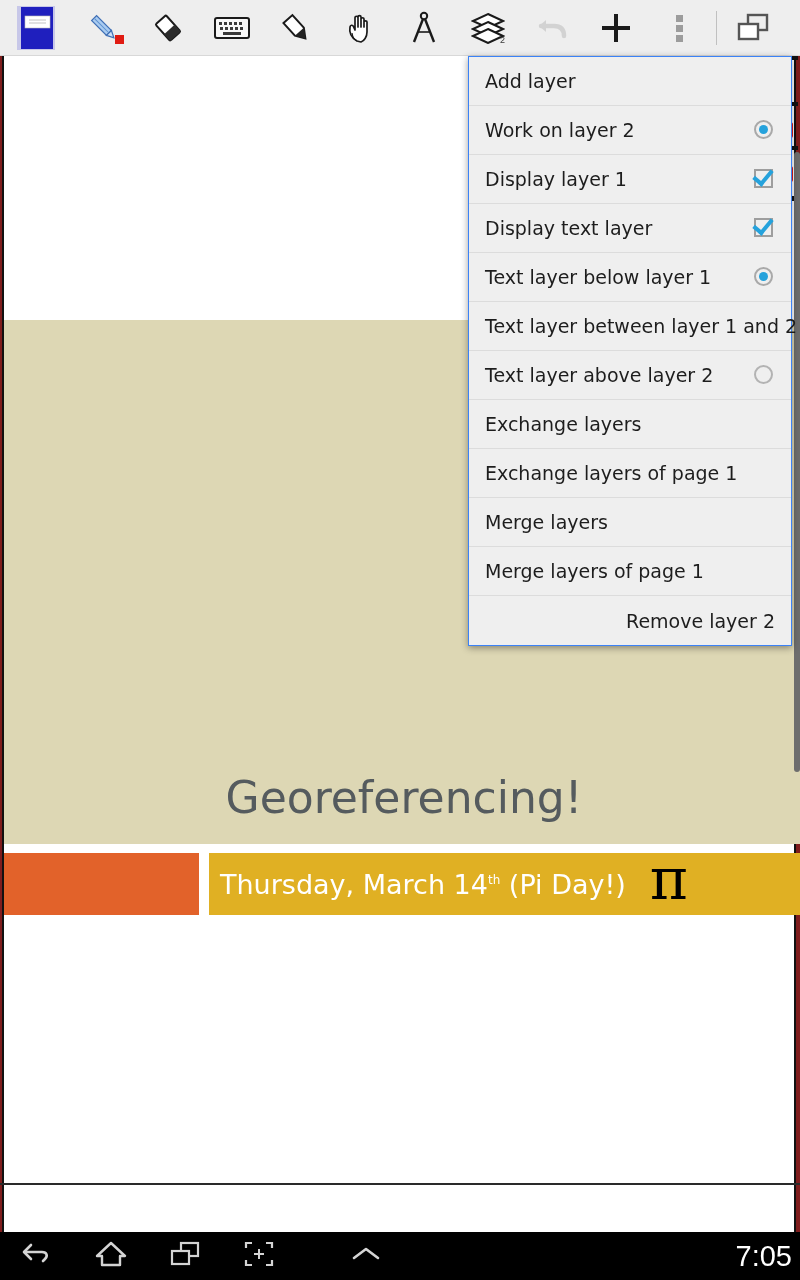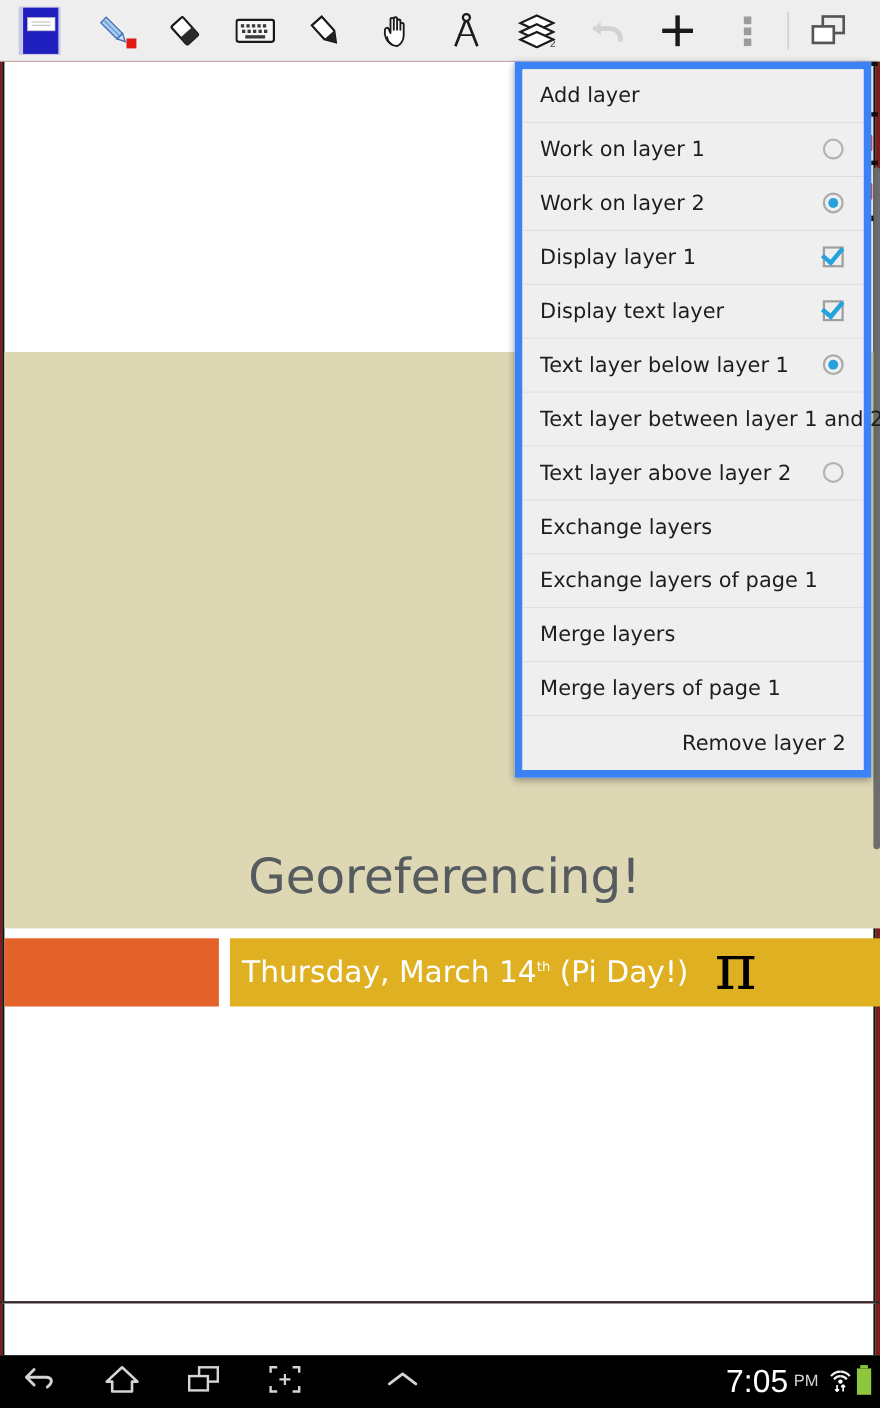--- a/index.html
+++ b/index.html
@@ -178,21 +178,21 @@
   }
 
   
   #layer-menu {
     position: absolute;
     left: 468px;
     top: 56px;
     width: 324px;
     background: #efefef;
     box-shadow: 0 2px 7px rgba(0,0,0,0.38);
-    border: 7px solid #3b82f6;
+    border: 1px solid #3b82f6;
     box-sizing: border-box;
     z-index: 30;
   }
   .menu-item {
     height: 49px;
     display: flex;
     align-items: center;
     padding: 0 16px;
     box-sizing: border-box;
     border-bottom: 1px solid #dcdcdc;
@@ -269,20 +269,21 @@
     justify-content: center;
     flex: none;
   }
   #nav-expand { width: 140px; }
   #status-area {
     margin-left: auto;
     display: flex;
     align-items: flex-end;
     padding-right: 8px;
     height: 48px;
+    flex-direction: column;
   }
   #clock {
     color: #ffffff;
     font-size: 29px;
     font-family: "Liberation Sans", sans-serif;
     line-height: 48px;
   }
   #clock-ampm {
     color: #d6d6d6;
     font-size: 15px;
@@ -484,26 +485,20 @@
   <div id="page-bottom-rule"></div>
   <div id="page2"></div>
 
   <div id="vscroll"></div>
 </div>
 
 <div id="layer-menu">
 
 <div class="menu-item">
       <span class="menu-label">Add layer</span>
-    </div>
-    <div class="menu-item">
-      <span class="menu-label">Work on layer 1</span>
-      <span class="menu-ctrl">
-        <span class="radio"></span>
-      </span>
     </div>
     <div class="menu-item">
       <span class="menu-label">Work on layer 2</span>
       <span class="menu-ctrl">
         <span class="radio on"></span>
       </span>
     </div>
     <div class="menu-item">
       <span class="menu-label">Display layer 1</span>
       <span class="menu-ctrl">

